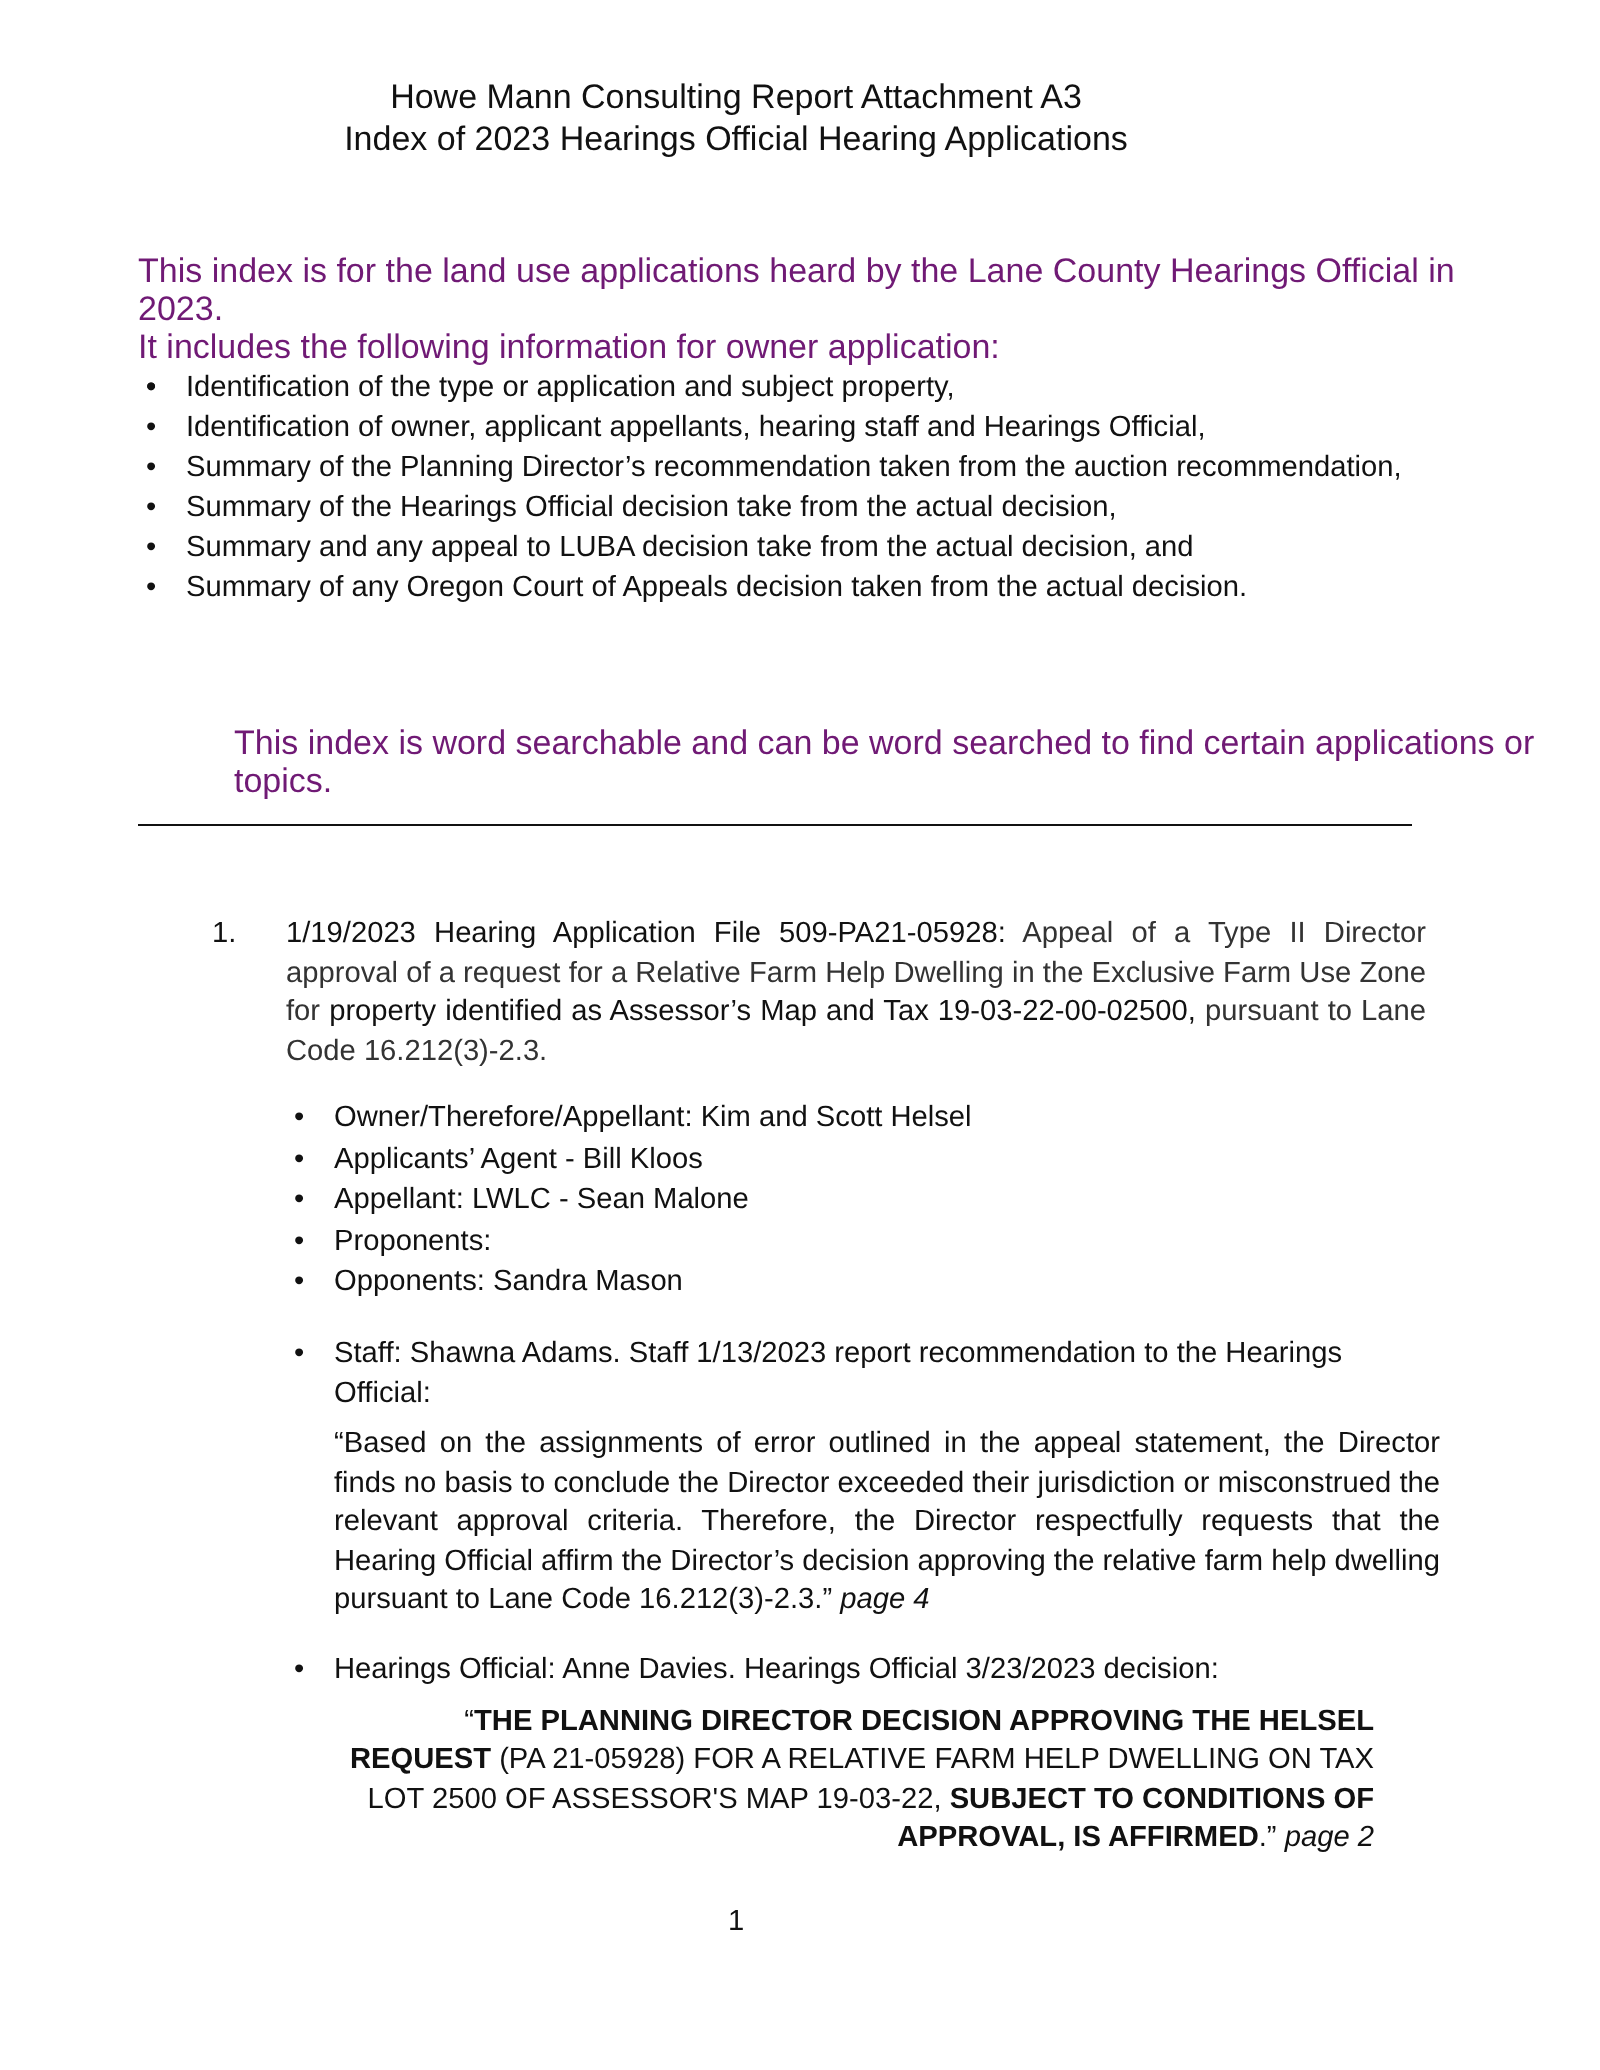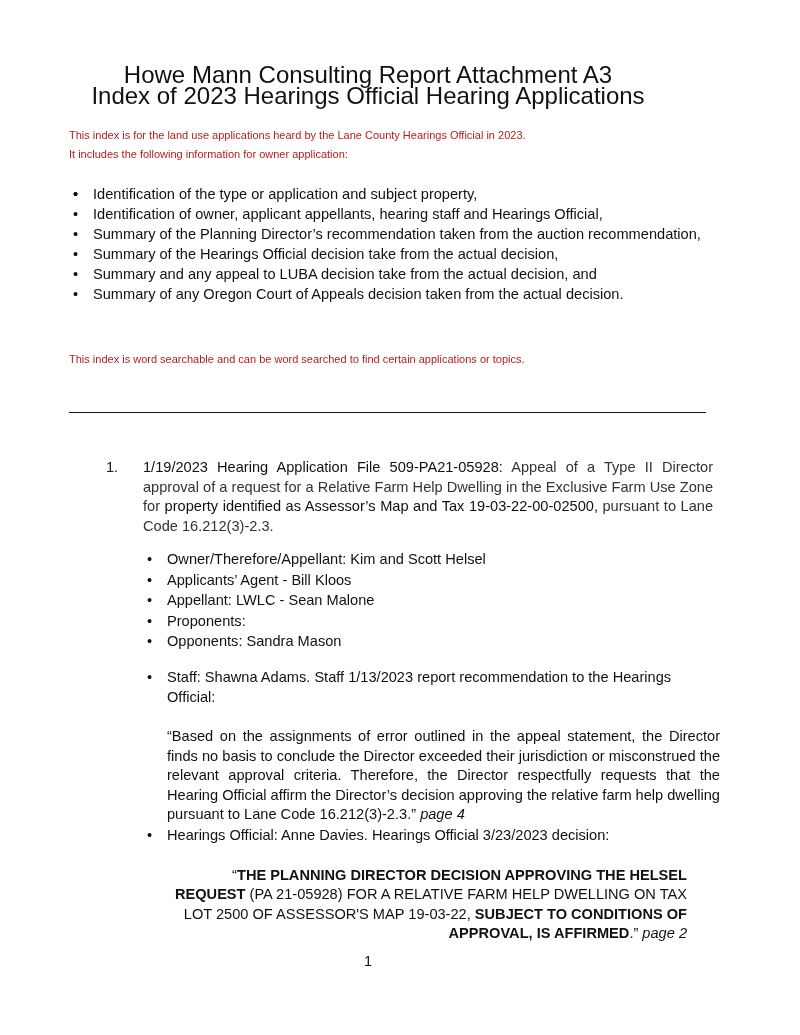--- a/index.html
+++ b/index.html
@@ -1,36 +1,36 @@
 <!DOCTYPE html>
 <html><head>
 <meta charset="utf-8">
 <style>
   html, body { margin: 0; padding: 0; background: #ffffff; }
   body { width: 800px; height: 1035px; position: relative; overflow: hidden;
          font-family: "Liberation Sans", sans-serif; color: #111; }
-  .title { position: absolute; top: 64px; left: 0; width: 736px; text-align: center;
-           font-size: 24px; line-height: 21px; color: #111; }
-  .p { position: absolute; left: 69px; font-size: 11px; line-height: 19px; color: #b91c1c; }
+  .title { position: absolute; top: 38px; left: 0; width: 736px; text-align: center;
+           font-size: 17px; line-height: 21px; color: #111; }
+  .p { position: absolute; left: 69px; font-size: 17px; line-height: 19px; color: #701a75; }
   .intro { top: 126px; width: 680px; }
   ul.top-bullets { position: absolute; top: 184px; left: 69px; width: 660px; margin: 0; padding: 0; list-style: none; font-size: 14.6px; line-height: 20px; }
   ul.top-bullets li { position: relative; padding-left: 24px; }
   .dot { position: absolute; left: 4px; top: 0; }
-  .searchable { top: 350px; width: 680px; }
+  .searchable { top: 362px; width: 680px; margin-left: 48px; }
   .rule { position: absolute; top: 412px; left: 69px; width: 637px; height: 0; border-top: 1.5px solid #111; }
   .item { position: absolute; top: 458px; left: 106px; width: 600px; font-size: 14.6px; line-height: 19.5px; }
   .item-num { position: absolute; left: 0; top: 0; }
   .item-text { position: absolute; left: 37px; width: 570px; text-align: justify; color: #333; }
   .item-text .dark { color: #111; }
   ul.parties { position: absolute; top: 549px; left: 143px; width: 560px; margin: 0; padding: 0; list-style: none; font-size: 14.6px; line-height: 20.5px; }
   ul.parties li, .sec li { position: relative; padding-left: 24px; }
   .sec { position: absolute; left: 143px; width: 577px; margin: 0; padding: 0; list-style: none; font-size: 14.6px; line-height: 19.5px; }
   .staff { top: 668px; }
   .hearing { top: 826px; }
-  .quote { margin-top: 20px; padding-left: 24px; text-align: justify; line-height: 19.5px; }
+  .quote { margin-top: 6px; padding-left: 24px; text-align: justify; line-height: 19.5px; }
   .quote.caps { text-align: right; width: 520px; }
   b { font-weight: bold; }
   i { font-style: italic; }
   .page-num { position: absolute; top: 953px; left: 0; width: 736px; text-align: center; font-size: 14.6px; }
 </style>
 </head>
 <body>
 
 <div class="title">
   <div>Howe Mann Consulting Report Attachment A3</div>

